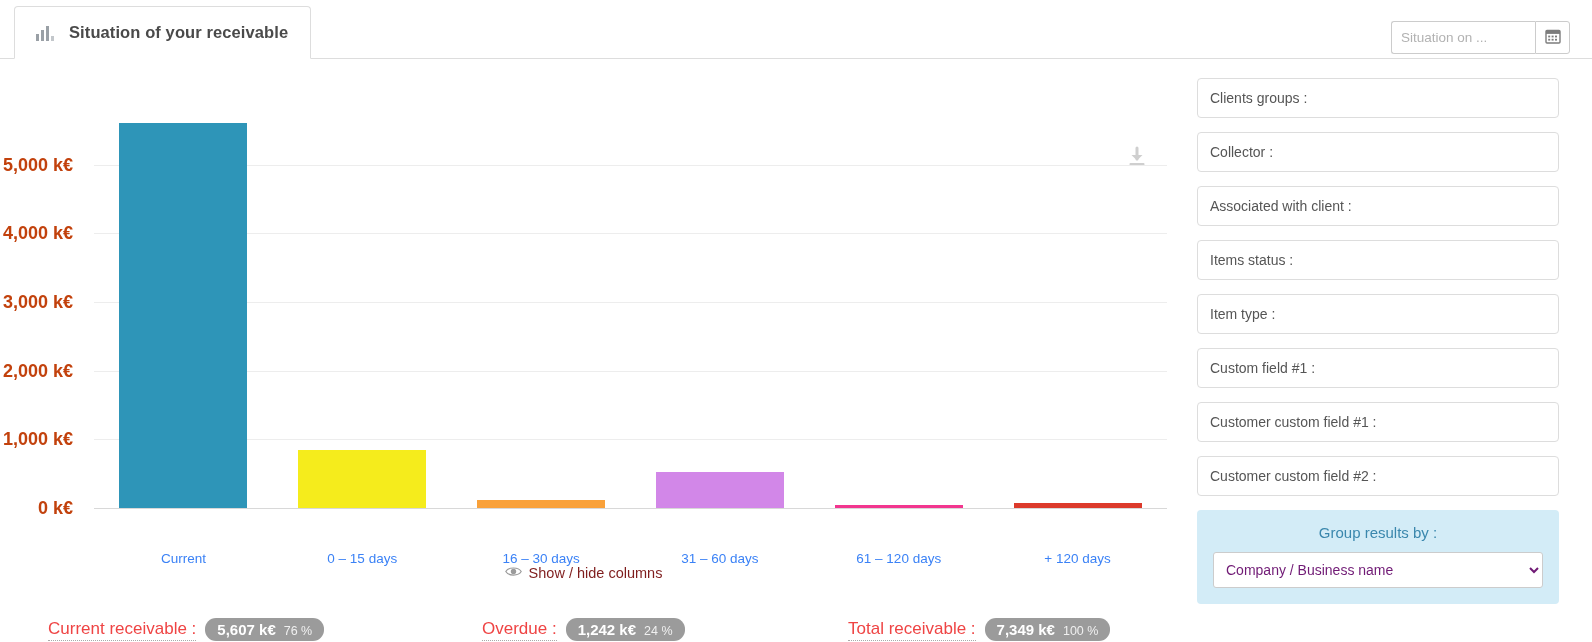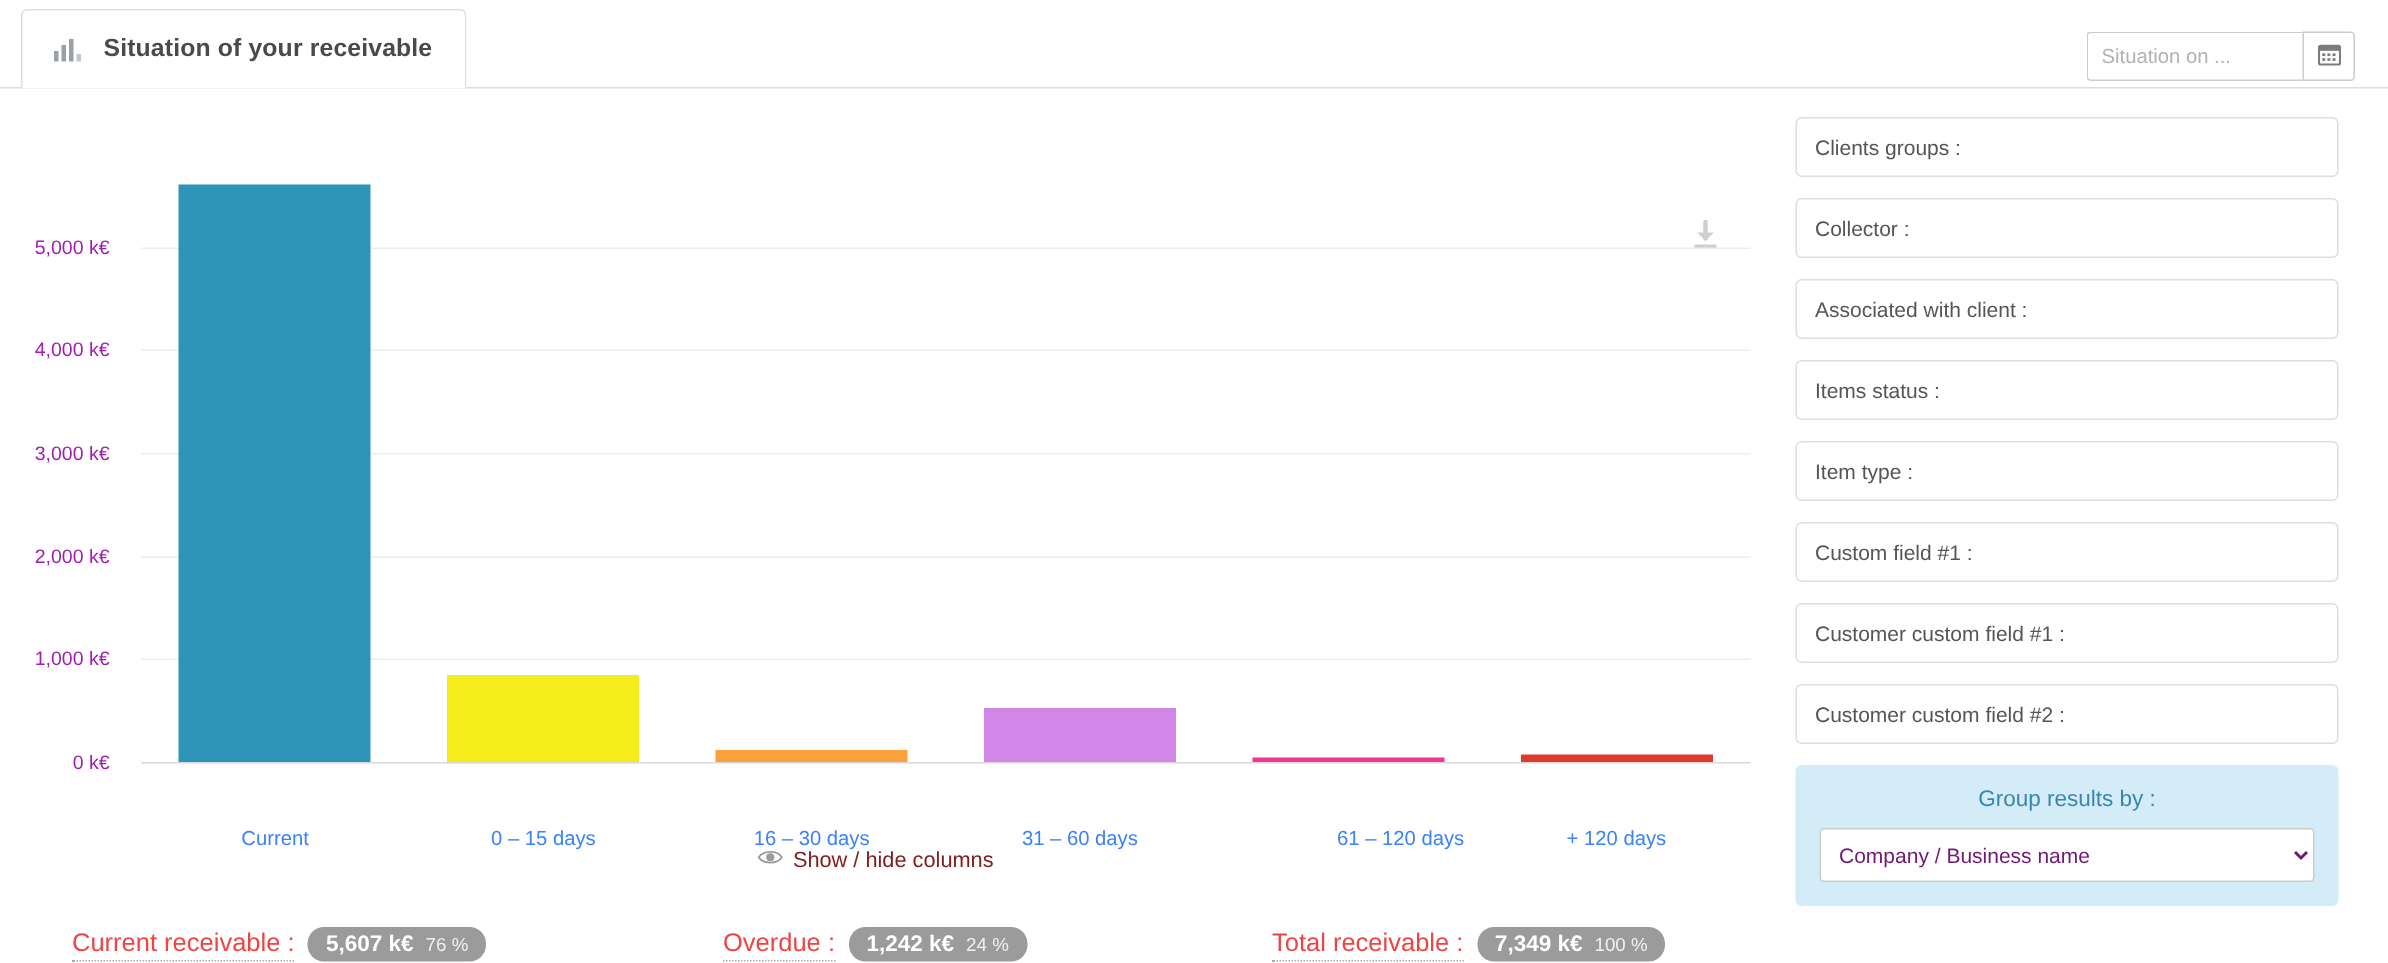--- a/index.html
+++ b/index.html
@@ -77,23 +77,24 @@
   .gridline {
     position: absolute; left: 0; width: 1073px; height: 1px;
     background: #ededed;
   }
   .axisline {
     position: absolute; left: 0; width: 1073px; height: 1px;
     background: #d8d8d8;
   }
   .ylabel {
     position: absolute; right: 1094px;
-    font-size: 13px; color: #a21caf;
+    font-size: 18px; color: #c2410c;
     text-align: right; white-space: nowrap;
     transform: translateY(-50%);
+    font-weight: bold;
   }
   .bar { position: absolute; bottom: 0; }
   .xlabel {
     position: absolute; top: 455px;
     font-size: 13.5px; color: #3b82f6;
     white-space: nowrap;
     transform: translateX(-50%);
   }
 
   .showhide {
@@ -222,21 +223,21 @@
           <div class="bar" title="31 – 60 days : 530 k€" style="left: 561.917px; width: 128px; height: 36.3933px; background: rgb(210, 135, 232);"></div>
           <div class="bar" title="61 – 120 days : 40 k€" style="left: 740.75px; width: 128px; height: 3px; background: rgb(242, 54, 143);"></div>
           <div class="bar" title="+ 120 days : 80 k€" style="left: 919.583px; width: 128px; height: 5.49333px; background: rgb(220, 58, 43);"></div>
         </div>
 
       <div id="xaxis">
           <div class="xlabel" style="left: 89.4167px;">Current</div>
           <div class="xlabel" style="left: 268.25px;">0 – 15 days</div>
           <div class="xlabel" style="left: 447.083px;">16 – 30 days</div>
           <div class="xlabel" style="left: 625.917px;">31 – 60 days</div>
-          <div class="xlabel" style="left: 804.75px; margin-left: 35px;">61 – 120 days</div>
+          <div class="xlabel" style="left: 804.75px;">61 – 120 days</div>
           <div class="xlabel" style="left: 983.583px;">+ 120 days</div>
         </div>
     </div>
 
     <div class="showhide">
       <span>
         <svg width="17" height="13" viewBox="0 0 17 13">
           <path d="M0.8 6.5 C3.5 1.8 13.5 1.8 16.2 6.5 C13.5 11.2 3.5 11.2 0.8 6.5 Z" fill="none" stroke="#9b9b9b" stroke-width="1.2"></path>
           <circle cx="8.5" cy="6.5" r="2.7" fill="#9b9b9b"></circle>
         </svg>

